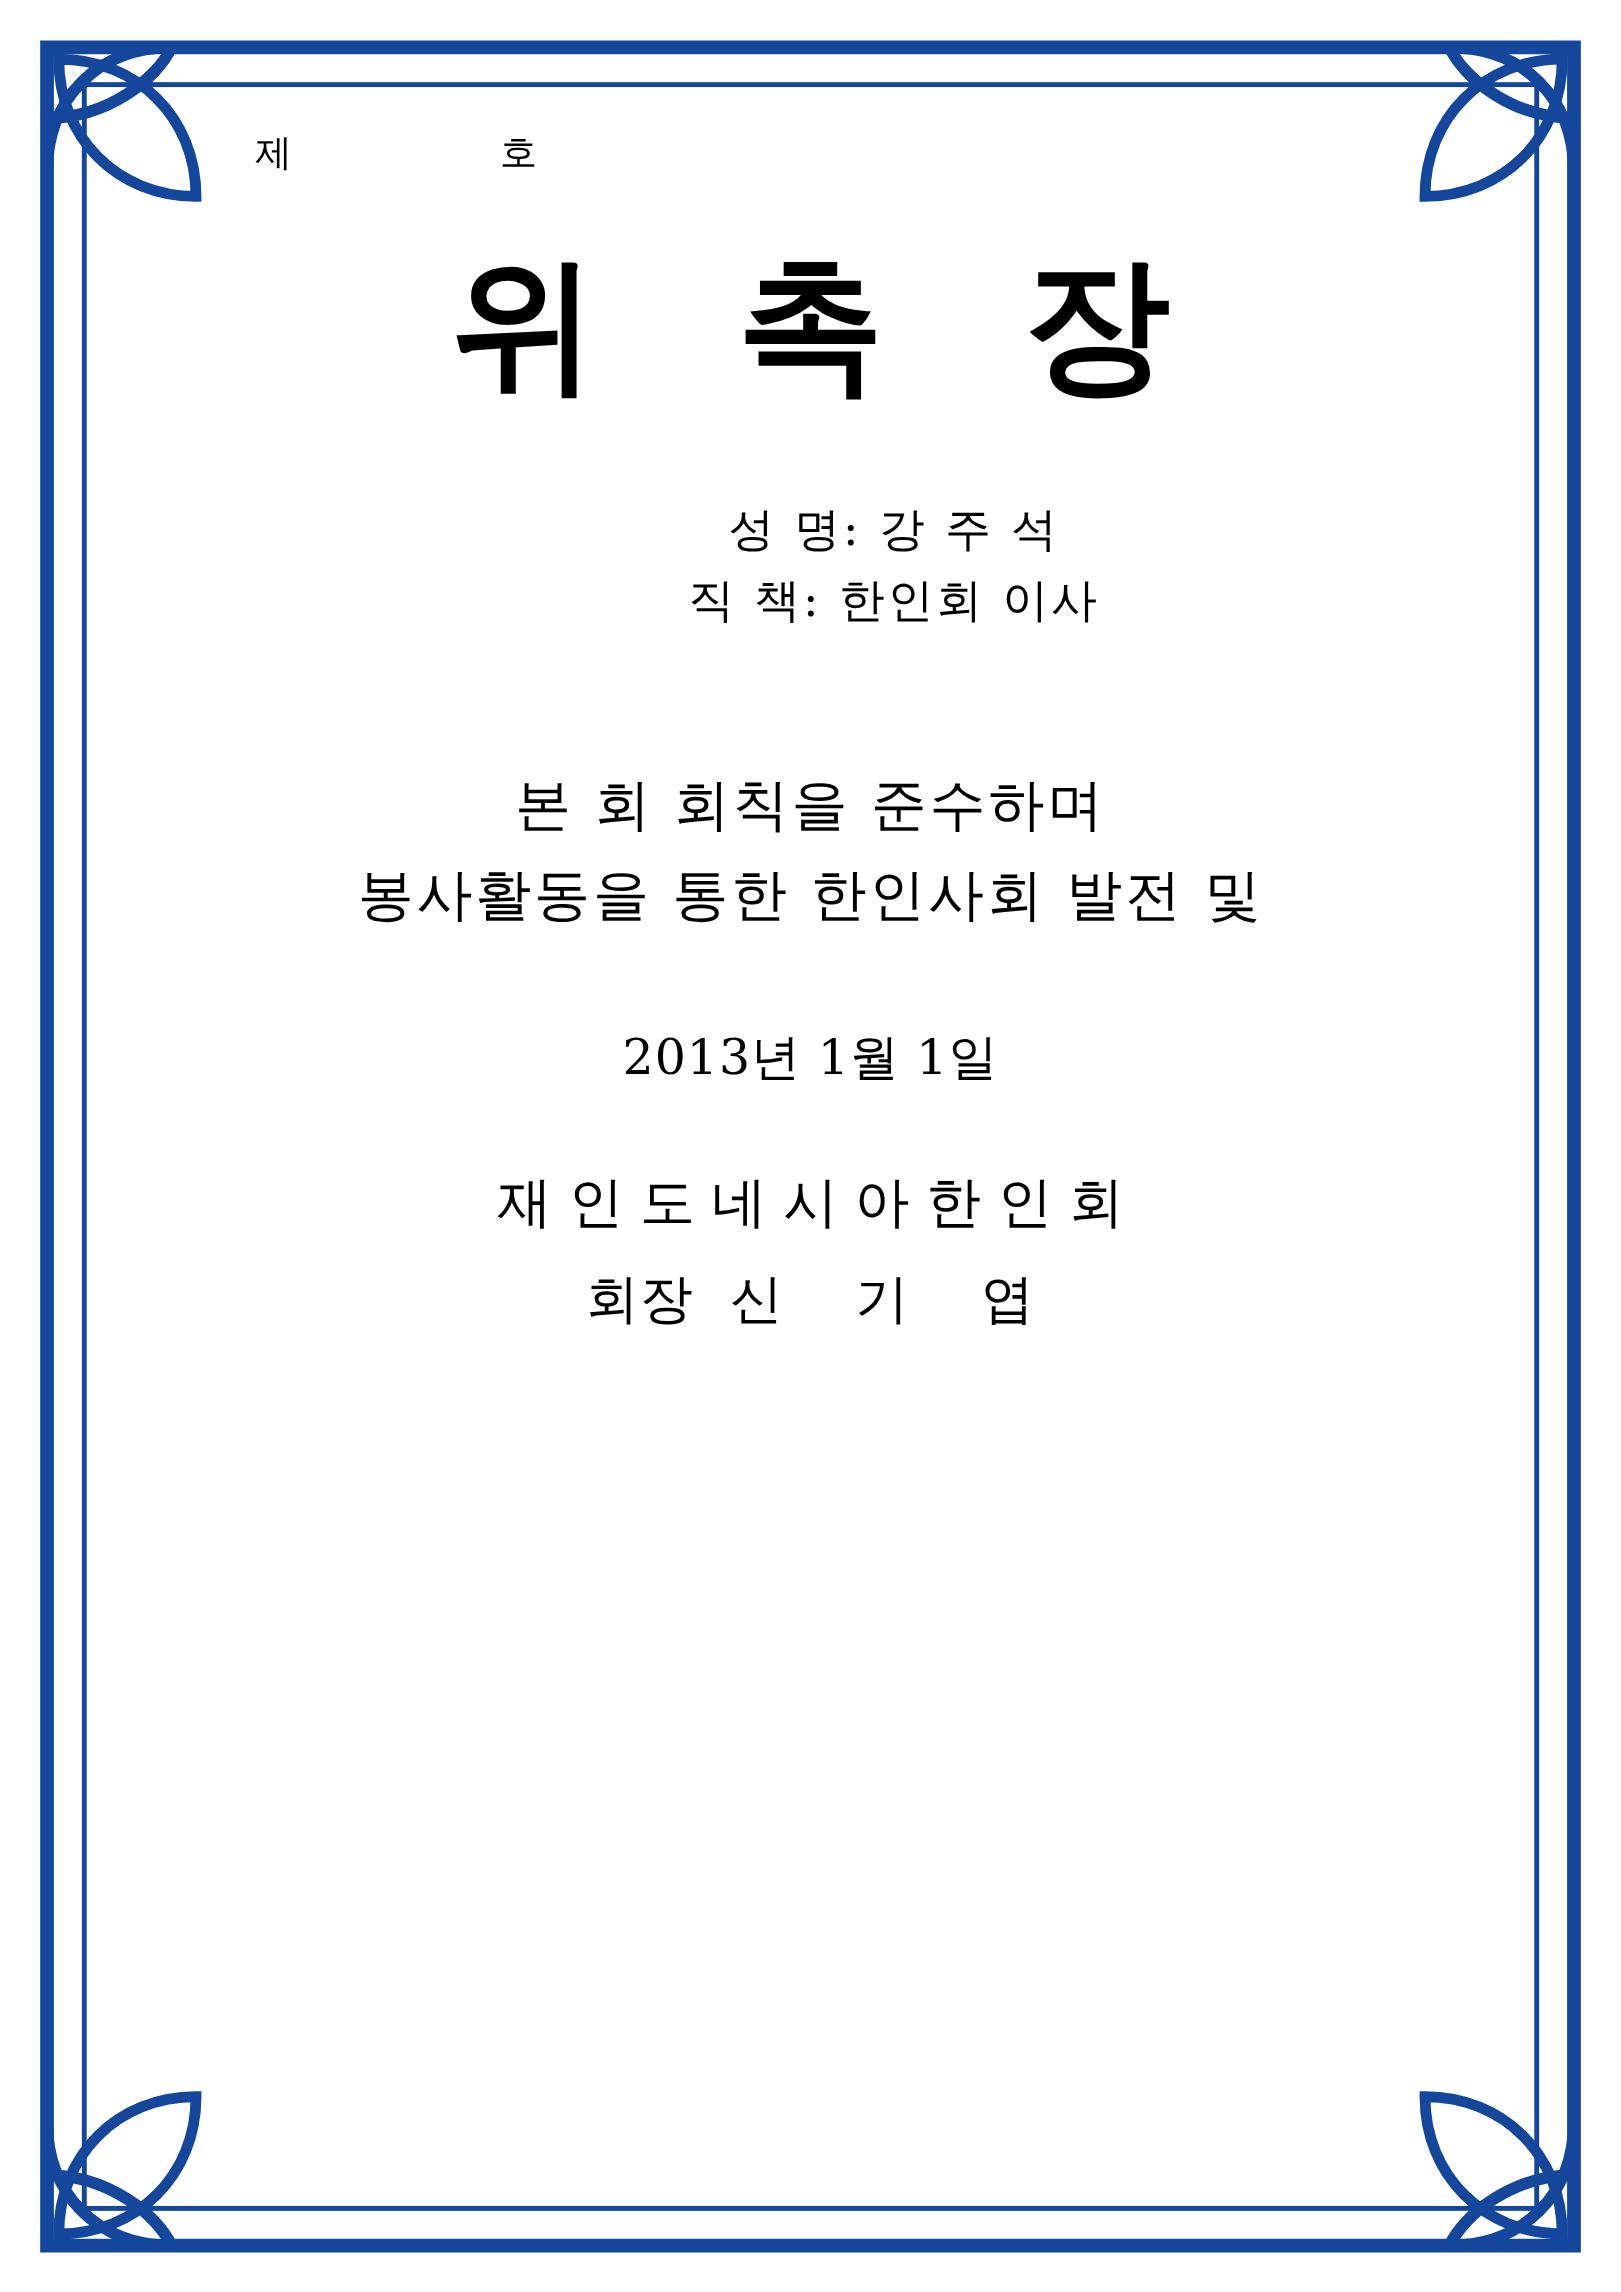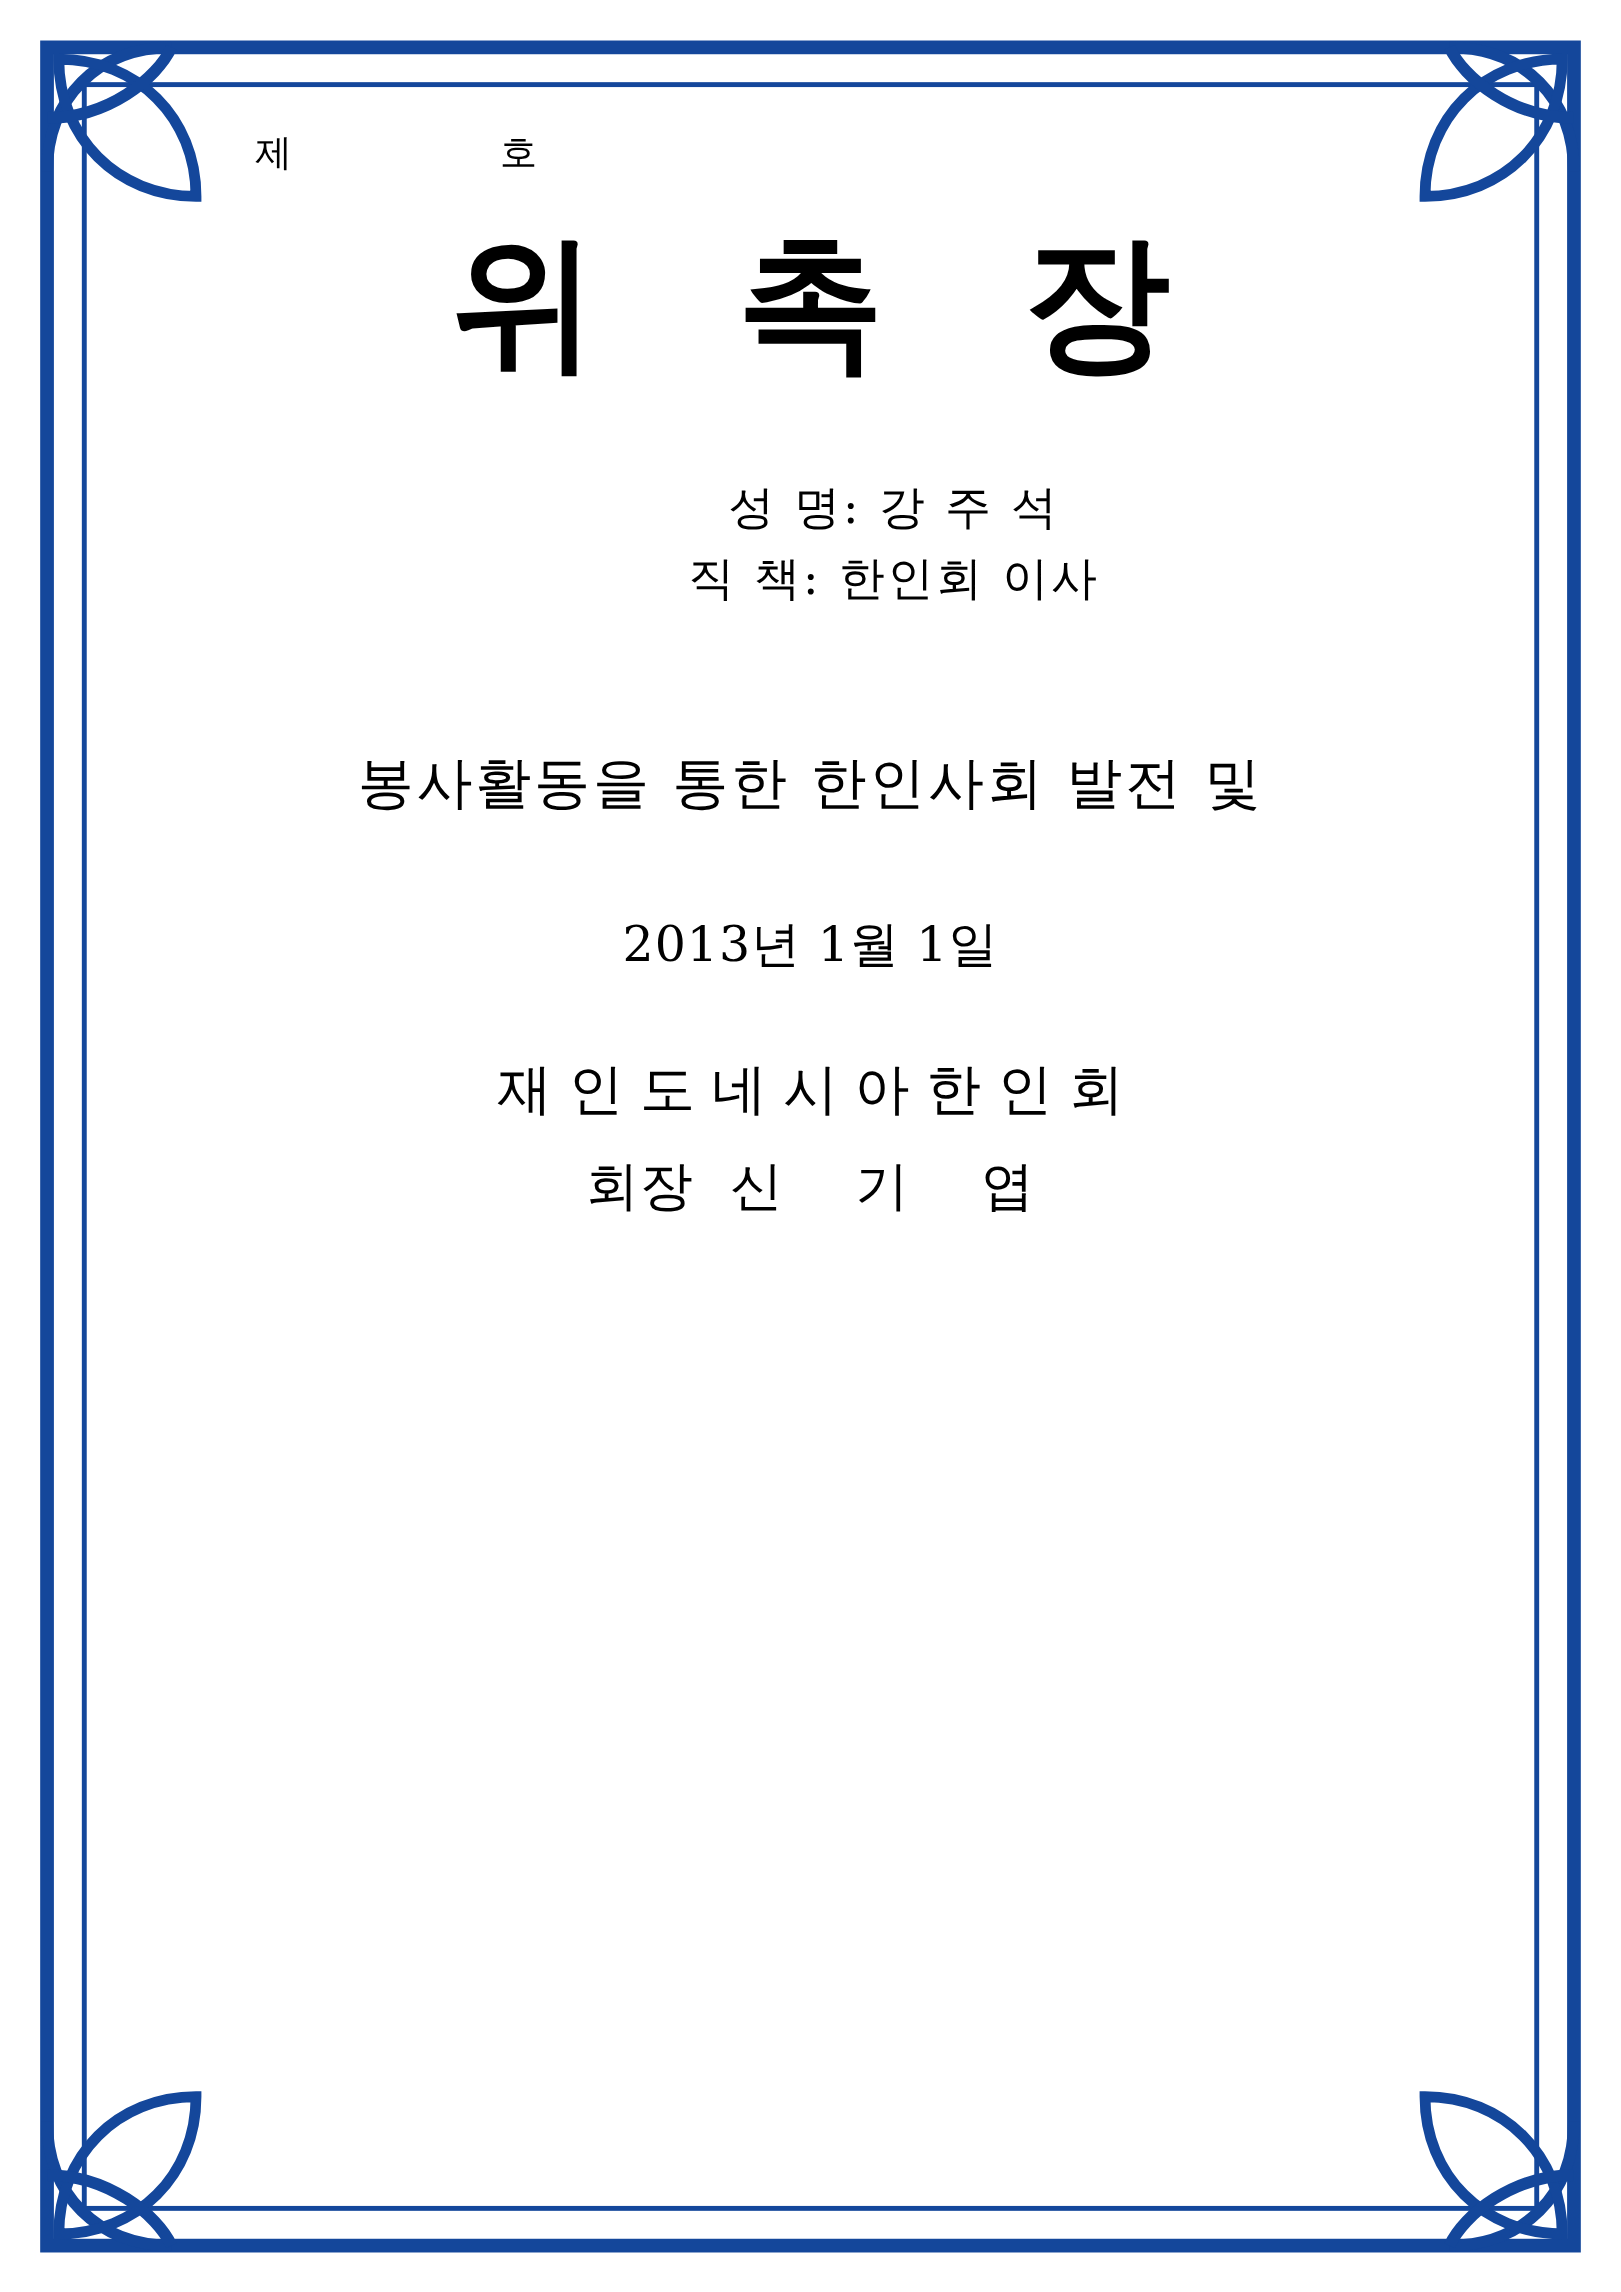--- a/index.html
+++ b/index.html
@@ -54,21 +54,21 @@
   .serial-line .serial-je {
     display: inline-block;
     min-width: 206px;
   }
   .serial-line .serial-num {
     display: inline-block;
     min-width: 39px;
   }
 
   .main-title {
-    margin-top: 39px;
+    margin-top: 61px;
     font-size: 147px;
     font-weight: bold;
     letter-spacing: 0.30em;
     text-indent: 0.30em;
     line-height: 1.15;
     font-family: "DejaVu Serif", "Liberation Serif", serif;
   }
 
   .recipient-block {
     margin-top: 86px;
@@ -166,20 +166,21 @@
     </div>
 
     <div class="main-title">위 촉 장</div>
 
     <div class="recipient-block">
       <span class="row">성 명: 강 주 석</span>
       <span class="row">직 책: 한인회 이사</span>
     </div>
 
     <div class="body-text">
+      <span class="line">본 회 회칙을 준수하며</span>
       <span class="line">봉사활동을 통한 한인사회 발전 및</span>
     </div>
 
     <div class="date-line">2013년 1월 1일</div>
 
     <div class="issuer-block">
       <div class="issuer-org">재인도네시아한인회</div>
       <div class="issuer-signer">회장  신    기    엽</div>
     </div>
 

